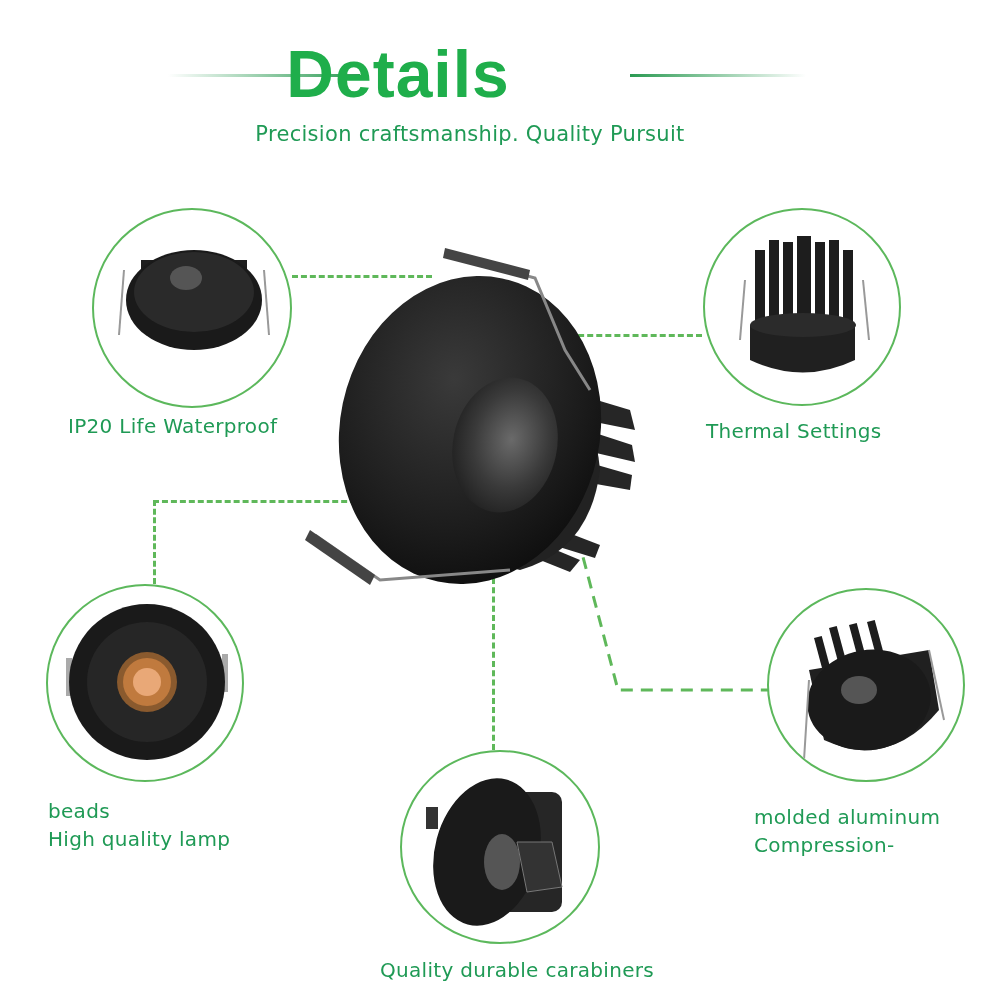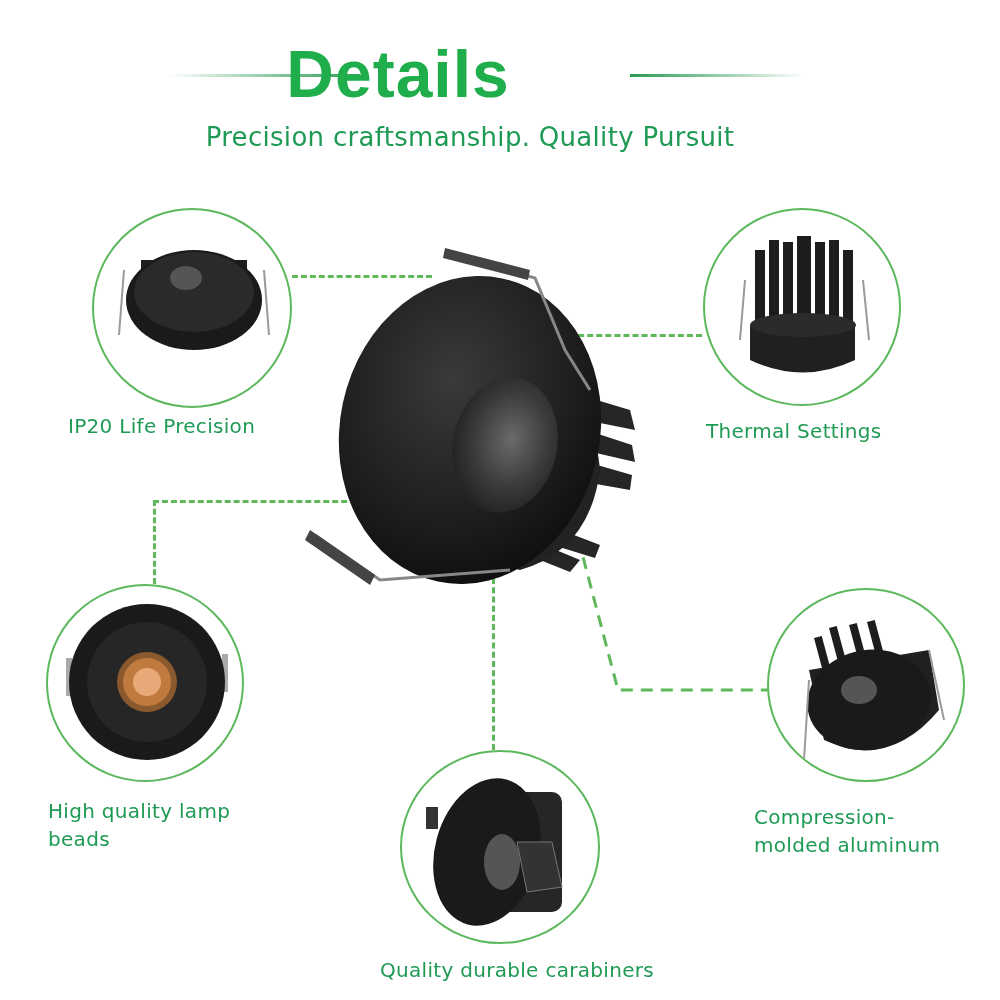--- a/index.html
+++ b/index.html
@@ -2,21 +2,21 @@
 <html><head>
   <meta charset="utf-8">
   <style>
     html, body { margin:0; padding:0; background:#ffffff; }
     body { width:1000px; height:1000px; position:relative; overflow:hidden; font-family:"DejaVu Sans", sans-serif; }
     .abs { position:absolute; }
     .title { left:0; width:796px; top:36px; text-align:center; font-family:"Liberation Sans", sans-serif; font-weight:700; font-size:66px; letter-spacing:1px; color:#1fae4b; line-height:76px; }
     .title-line { top:74px; height:3px; }
     .title-line.left { left:168px; width:192px; background:linear-gradient(to right, rgba(31,150,70,0), #2a9a52); }
     .title-line.right { left:630px; width:176px; background:linear-gradient(to left, rgba(31,150,70,0), #2a9a52); }
-    .subtitle { left:0; width:940px; top:122px; text-align:center; font-size:26px; color:#1f9a55; letter-spacing:0.3px; }
+    .subtitle { left:0; width:940px; top:122px; text-align:center; font-size:21px; color:#1f9a55; letter-spacing:0.3px; }
     .circle { border:2.5px solid #5cb85c; border-radius:50%; box-sizing:border-box; background:#fff; overflow:hidden; }
     .label { font-size:20px; color:#1f9a55; line-height:28px; letter-spacing:0.3px; }
     .dash-h { height:0; border-top:3px dashed #5fb85a; }
     .dash-v { width:0; border-left:3px dashed #5fb85a; }
     svg { display:block; }
   </style>
 </head>
 <body>
 
 <div class="abs title-line left"></div>
@@ -73,21 +73,21 @@
   <svg width="200" height="200" viewBox="0 0 200 200">
     <rect x="47" y="50" width="106" height="20" fill="#1e1e1e"></rect>
     <path d="M45,70 L155,70 L150,110 Q100,150 50,110 Z" fill="#222"></path>
     <ellipse cx="100" cy="90" rx="68" ry="50" fill="#1a1a1a"></ellipse>
     <ellipse cx="100" cy="82" rx="60" ry="40" fill="#2a2a2a"></ellipse>
     <ellipse cx="92" cy="68" rx="16" ry="12" fill="#555"></ellipse>
     <line x1="30" y1="60" x2="25" y2="125" stroke="#999" stroke-width="2"></line>
     <line x1="170" y1="60" x2="175" y2="125" stroke="#999" stroke-width="2"></line>
   </svg>
 </div>
-<div class="abs label" style="left:68px; top:412px;">IP20 Life Precision</div>
+<div class="abs label" style="left:68px; top:412px;">IP20 Life Waterproof</div>
 
 <div class="abs circle" style="left:703px; top:208px; width:198px; height:198px;">
   <svg width="198" height="198" viewBox="0 0 198 198">
     <g fill="#1d1d1d">
       <rect x="50" y="40" width="10" height="80"></rect>
         <rect x="64" y="30" width="10" height="90"></rect>
       <rect x="78" y="32" width="10" height="90"></rect>
         <rect x="92" y="26" width="14" height="96"></rect>
       <rect x="110" y="32" width="10" height="90"></rect>
         <rect x="124" y="30" width="10" height="90"></rect>
@@ -106,22 +106,22 @@
     <rect x="18" y="72" width="6" height="38" fill="#aaa"></rect>
     <rect x="174" y="68" width="6" height="38" fill="#aaa"></rect>
     <circle cx="99" cy="96" r="78" fill="#1a1a1a"></circle>
     <circle cx="99" cy="96" r="60" fill="#262626"></circle>
     <circle cx="99" cy="96" r="30" fill="#8a5a2e"></circle>
     <circle cx="99" cy="96" r="24" fill="#c07a3e"></circle>
     <circle cx="99" cy="96" r="14" fill="#e9a877"></circle>
   </svg>
 </div>
 <div class="abs label" style="left:48px; top:797px;">
+  <div>beads</div>
   <div>High quality lamp</div>
-  <div>beads</div>
 </div>
 
 <div class="abs circle" style="left:400px; top:750px; width:200px; height:194px;">
   <svg width="200" height="194" viewBox="0 0 200 194">
     <rect x="90" y="40" width="70" height="120" rx="10" fill="#262626"></rect>
     <ellipse cx="85" cy="100" rx="52" ry="75" transform="rotate(15 85 100)" fill="#1a1a1a"></ellipse>
     <ellipse cx="100" cy="110" rx="18" ry="28" fill="#555"></ellipse>
     <polygon points="115,90 150,90 160,135 125,140" fill="#333" stroke="#777" stroke-width="1"></polygon>
     <rect x="24" y="55" width="12" height="22" fill="#333"></rect>
   </svg>
@@ -137,15 +137,15 @@
       <rect x="98" y="32" width="8" height="45" transform="rotate(-15 98 32)"></rect>
     </g>
     <path d="M40,80 L160,60 L170,120 Q120,180 55,150 Z" fill="#202020"></path>
     <ellipse cx="100" cy="110" rx="62" ry="50" transform="rotate(-10 100 110)" fill="#1a1a1a"></ellipse>
     <ellipse cx="90" cy="100" rx="18" ry="14" fill="#555"></ellipse>
     <line x1="40" y1="90" x2="35" y2="170" stroke="#999" stroke-width="2"></line>
     <line x1="160" y1="60" x2="175" y2="130" stroke="#999" stroke-width="2"></line>
   </svg>
 </div>
 <div class="abs label" style="left:754px; top:803px;">
+  <div>molded aluminum</div>
   <div>Compression-</div>
-  <div>molded aluminum</div>
 </div>
 
 </body></html>

